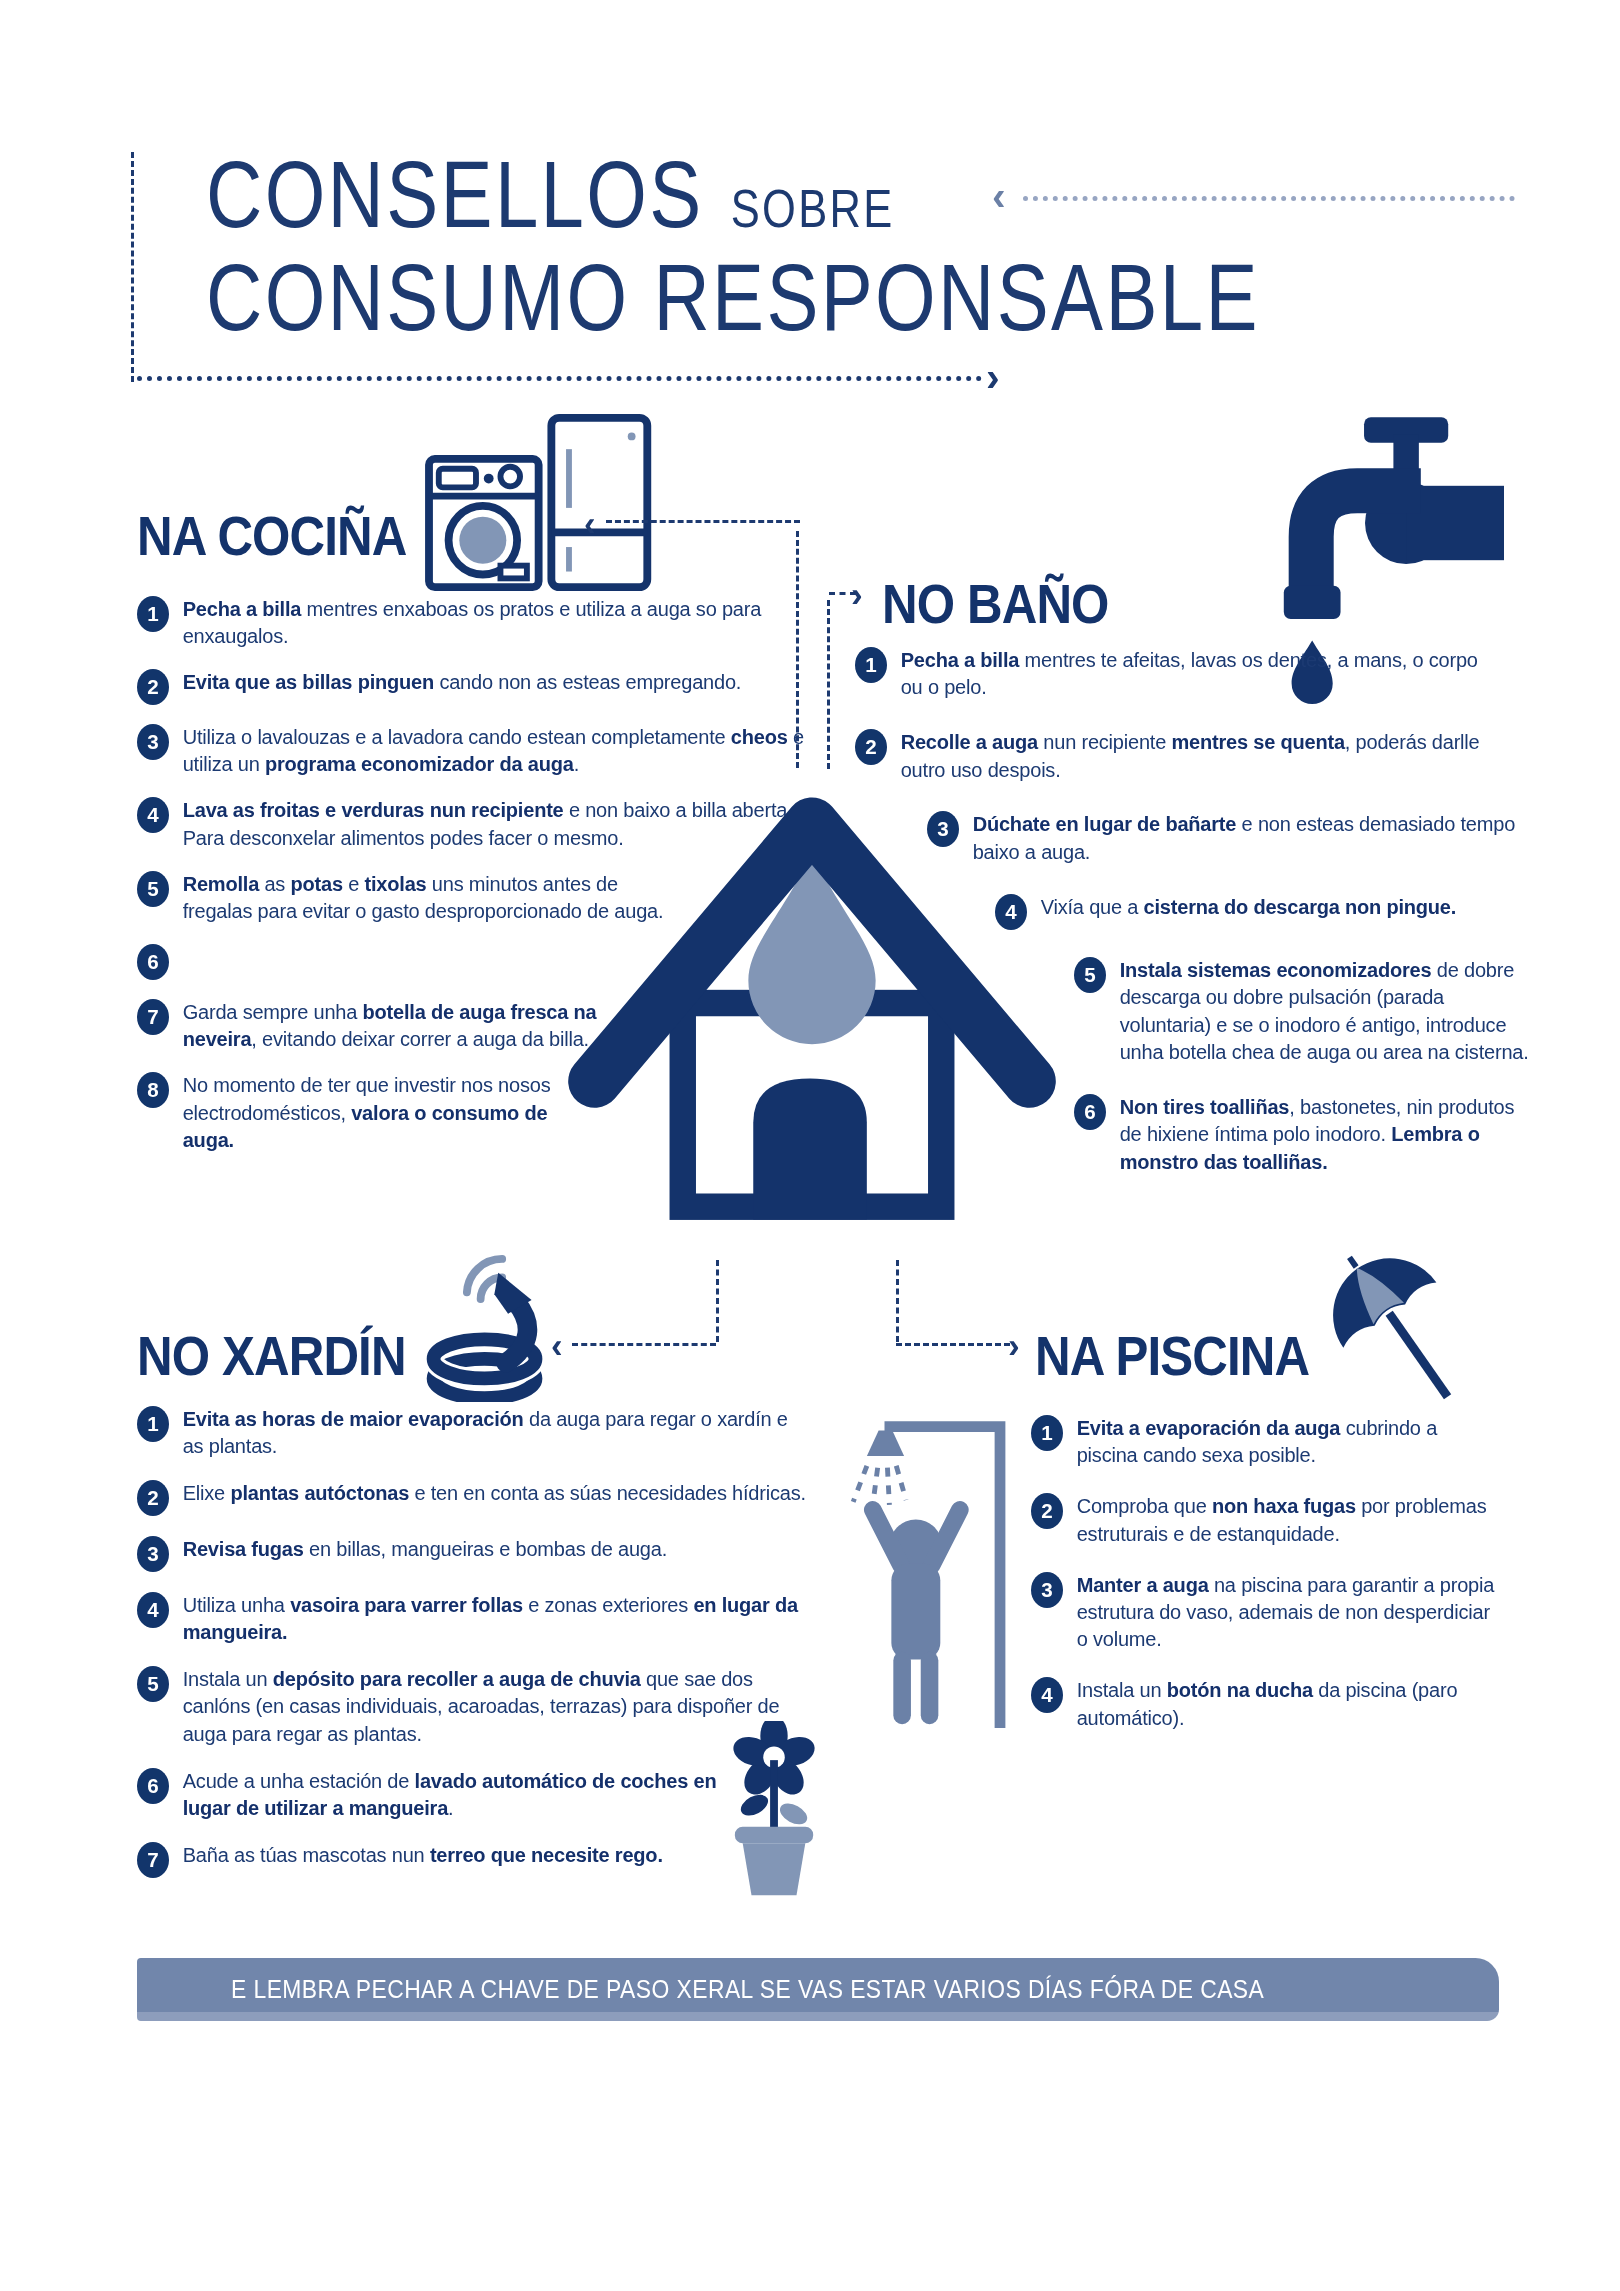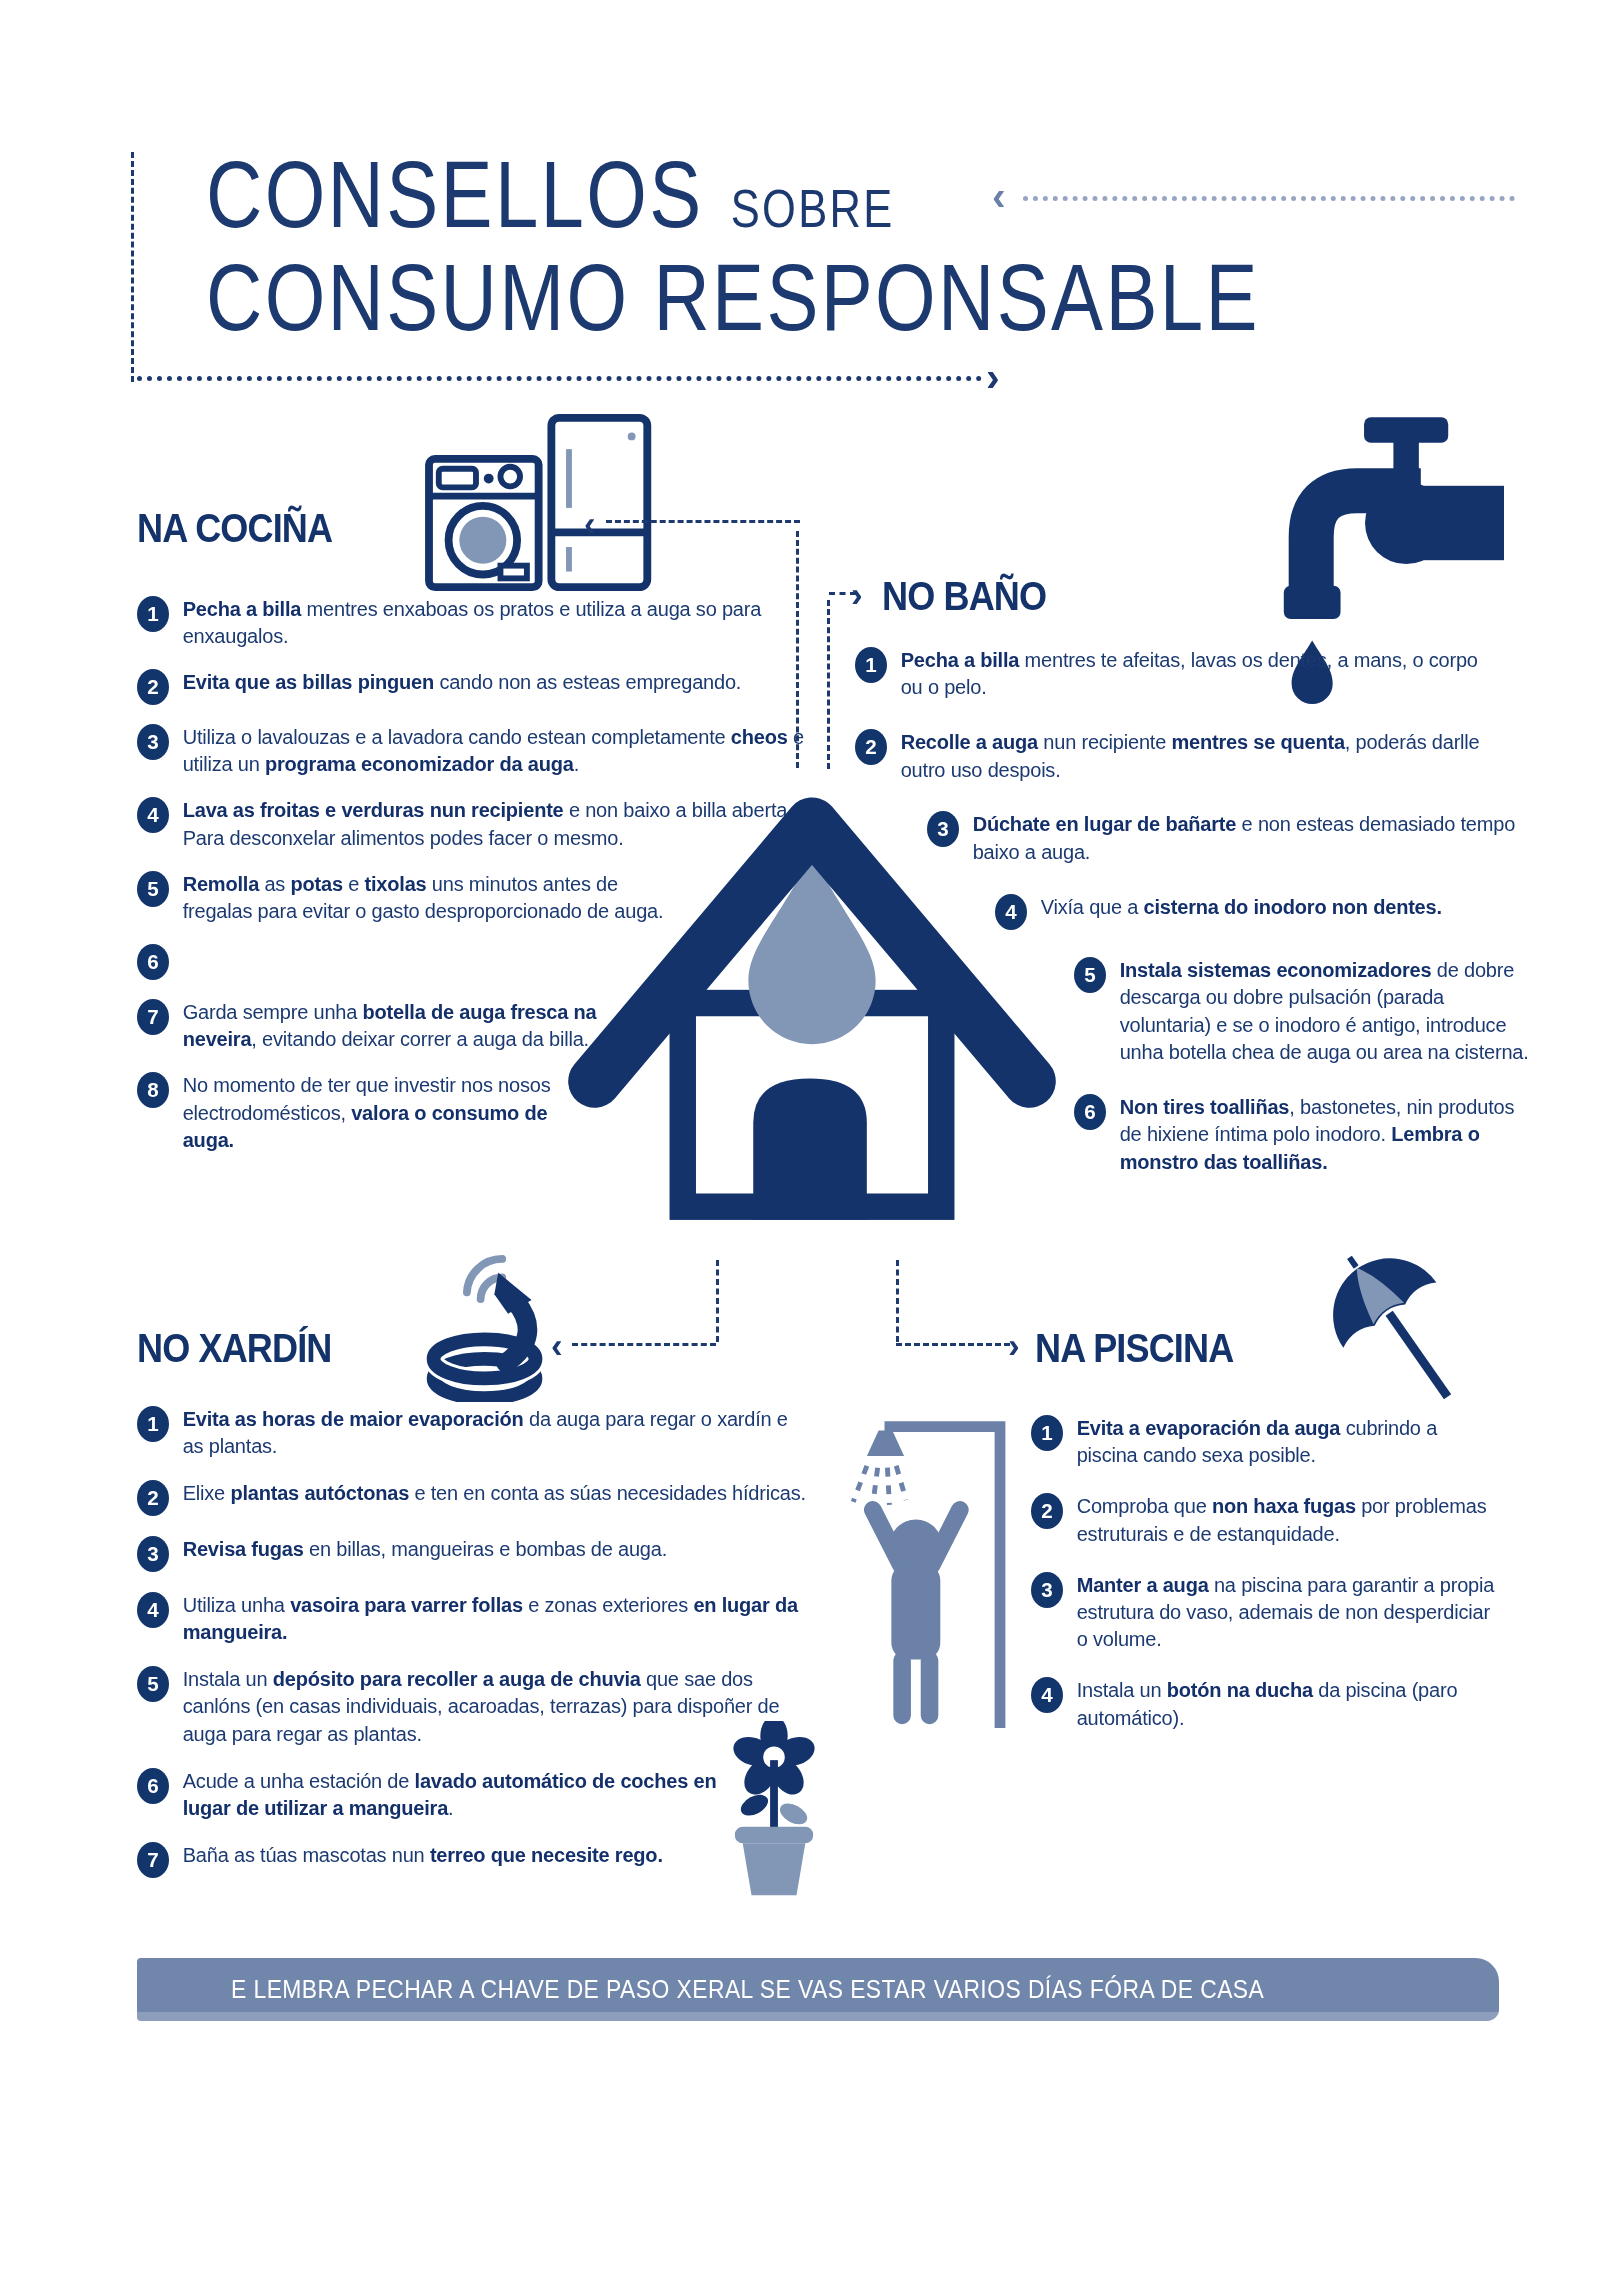--- a/index.html
+++ b/index.html
@@ -15,21 +15,21 @@
   .title-small{font-size:53px;margin-left:33px;}
 
   
   .vdash{width:0;border-left:3.9px dashed #1d3a70;}
   .hdash{height:0;border-top:3.9px dashed #1d3a70;}
   .hdot-dark{height:0;border-top:5.9px dotted #1d3a70;}
   .hdot-light{height:0;border-top:5.9px dotted #97a5c2;}
   .arrow{font-weight:bold;color:#1d3a70;line-height:1;}
 
   
-  .sec-h{color:#14336b;font-weight:bold;font-size:41px;letter-spacing:-1px;line-height:1;}
+  .sec-h{color:#14336b;font-weight:bold;font-size:56px;letter-spacing:-1px;line-height:1;}
 
   
   .list{display:block;}
   .item{display:flex;gap:13.7px;margin-bottom:18.6px;}
   .num{flex:0 0 auto;width:32px;height:36px;border-radius:50%;background:#12356b;color:#ffffff;
        font-weight:bold;font-size:20.6px;display:flex;align-items:center;justify-content:center;margin-top:0px;}
   .txt{font-size:20px;line-height:27.4px;letter-spacing:-0.2px;color:#1c3a72;}
   .txt .b{font-weight:bold;color:#14306b;}
 
   
@@ -159,21 +159,21 @@
       <div class="item">
         <span class="num">2</span>
         <span class="txt"><span class="b">Recolle a auga</span><span> nun recipiente </span><span class="b">mentres se quenta</span><span>, poderás darlle outro uso despois.</span></span>
       </div>
       <div class="item">
         <span class="num">3</span>
         <span class="txt"><span class="b">Dúchate en lugar de bañarte</span><span> e non esteas demasiado tempo baixo a auga.</span></span>
       </div>
       <div class="item">
         <span class="num">4</span>
-        <span class="txt"><span>Vixía que a </span><span class="b">cisterna do inodoro non dentes.</span></span>
+        <span class="txt"><span>Vixía que a </span><span class="b">cisterna do descarga non pingue.</span></span>
       </div>
       <div class="item">
         <span class="num">5</span>
         <span class="txt"><span class="b">Instala sistemas economizadores</span><span> de dobre descarga ou dobre pulsación (parada voluntaria) e se o inodoro é antigo, introduce unha botella chea de auga ou area na cisterna.</span></span>
       </div>
       <div class="item">
         <span class="num">6</span>
         <span class="txt"><span class="b">Non tires toalliñas</span><span>, bastonetes, nin produtos de hixiene íntima polo inodoro. </span><span class="b">Lembra o monstro das toalliñas.</span></span>
       </div>
     </div>

